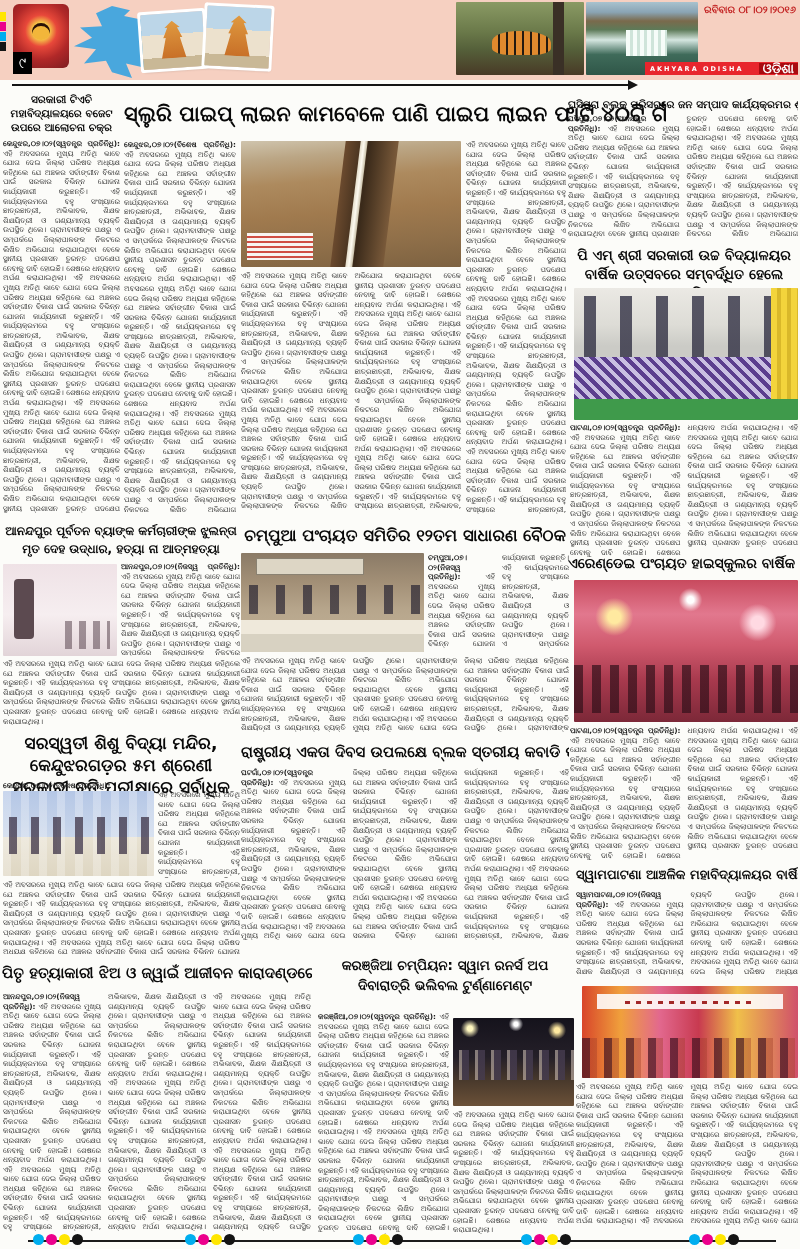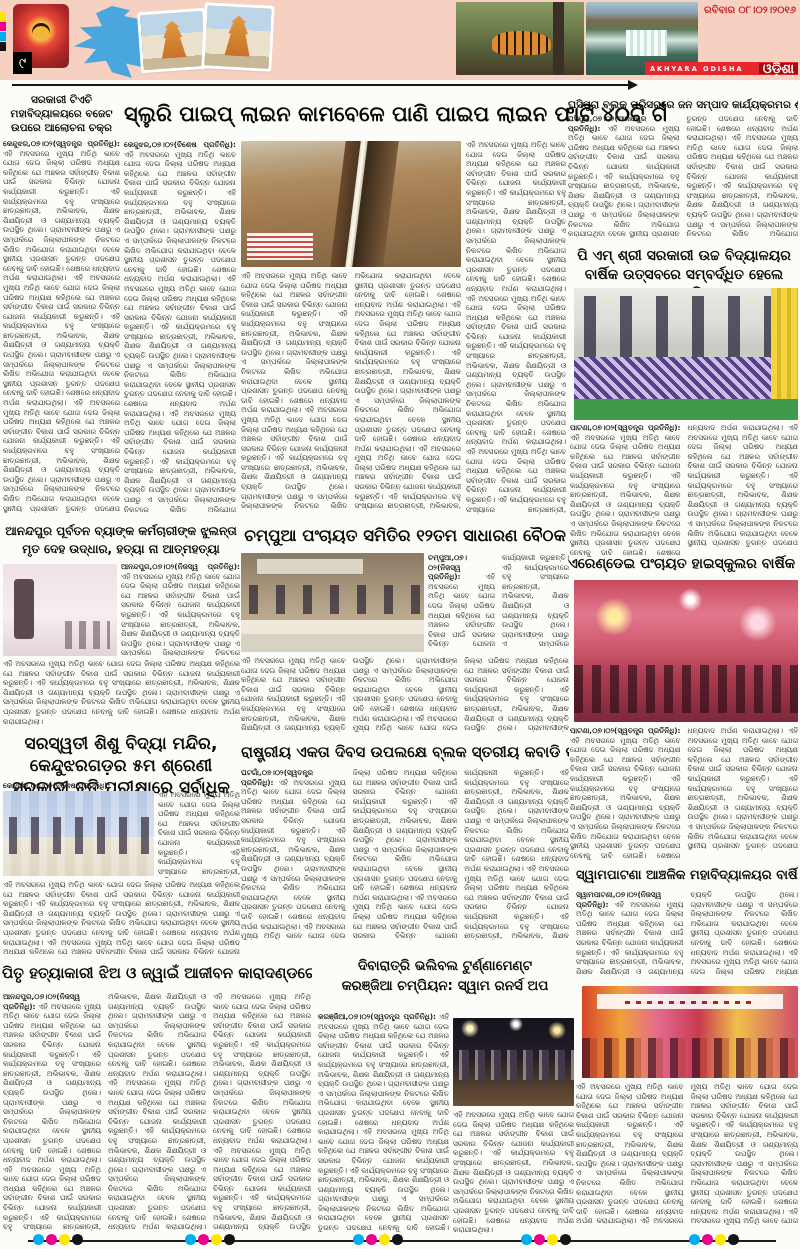--- a/index.html
+++ b/index.html
@@ -200,22 +200,22 @@
     <div class="body abs c2" style="left:576px;top:1082px;width:222px;height:152px"><span>ଏହି ଅବସରରେ ମୁଖ୍ୟ ଅତିଥି ଭାବେ ଯୋଗ ଦେଇ ଜିଲ୍ଲା ପରିଷଦ ଅଧ୍ୟକ୍ଷ କହିଥିଲେ ଯେ ଅଞ୍ଚଳର ସର୍ବାଙ୍ଗୀନ ବିକାଶ ପାଇଁ ସରକାର ବିଭିନ୍ନ ଯୋଜନା କାର୍ଯ୍ୟକାରୀ କରୁଛନ୍ତି। ଏହି କାର୍ଯ୍ୟକ୍ରମରେ ବହୁ ସଂଖ୍ୟାରେ ଛାତ୍ରଛାତ୍ରୀ, ଅଭିଭାବକ, ଶିକ୍ଷକ ଶିକ୍ଷୟିତ୍ରୀ ଓ ଗଣ୍ୟମାନ୍ୟ ବ୍ୟକ୍ତି ଉପସ୍ଥିତ ଥିଲେ। ଗ୍ରାମବାସୀଙ୍କ ପକ୍ଷରୁ ଏ ସମ୍ପର୍କରେ ଜିଲ୍ଲାପାଳଙ୍କ ନିକଟରେ ଲିଖିତ ଅଭିଯୋଗ କରାଯାଇଥିବା ବେଳେ ସ୍ଥାନୀୟ ପ୍ରଶାସନ ତୁରନ୍ତ ପଦକ୍ଷେପ ନେବାକୁ ଦାବି ହୋଇଛି। ଶେଷରେ ଧନ୍ୟବାଦ ଅର୍ପଣ କରାଯାଇଥିଲା। ଏହି ଅବସରରେ ମୁଖ୍ୟ ଅତିଥି ଭାବେ ଯୋଗ ଦେଇ ଜିଲ୍ଲା ପରିଷଦ ଅଧ୍ୟକ୍ଷ କହିଥିଲେ ଯେ ଅଞ୍ଚଳର ସର୍ବାଙ୍ଗୀନ ବିକାଶ ପାଇଁ ସରକାର ବିଭିନ୍ନ ଯୋଜନା କାର୍ଯ୍ୟକାରୀ କରୁଛନ୍ତି। ଏହି କାର୍ଯ୍ୟକ୍ରମରେ ବହୁ ସଂଖ୍ୟାରେ ଛାତ୍ରଛାତ୍ରୀ, ଅଭିଭାବକ, ଶିକ୍ଷକ ଶିକ୍ଷୟିତ୍ରୀ ଓ ଗଣ୍ୟମାନ୍ୟ ବ୍ୟକ୍ତି ଉପସ୍ଥିତ ଥିଲେ। ଗ୍ରାମବାସୀଙ୍କ ପକ୍ଷରୁ ଏ ସମ୍ପର୍କରେ ଜିଲ୍ଲାପାଳଙ୍କ ନିକଟରେ ଲିଖିତ ଅଭିଯୋଗ କରାଯାଇଥିବା ବେଳେ ସ୍ଥାନୀୟ ପ୍ରଶାସନ ତୁରନ୍ତ ପଦକ୍ଷେପ ନେବାକୁ ଦାବି ହୋଇଛି। ଶେଷରେ ଧନ୍ୟବାଦ ଅର୍ପଣ କରାଯାଇଥିଲା। ଏହି ଅବସରରେ ମୁଖ୍ୟ ଅତିଥି ଭାବେ ଯୋଗ ଦେଇ ଜିଲ୍ଲା ପରିଷଦ ଅଧ୍ୟକ୍ଷ କହିଥିଲେ ଯେ ଅଞ୍ଚଳର ସର୍ବାଙ୍ଗୀନ ବିକାଶ ପାଇଁ ସରକାର ବିଭିନ୍ନ ଯୋଜନା କାର୍ଯ୍ୟକାରୀ କରୁଛନ୍ତି। ଏହି କାର୍ଯ୍ୟକ୍ରମରେ ବହୁ ସଂଖ୍ୟାରେ ଛାତ୍ରଛାତ୍ରୀ, ଅଭିଭାବକ, ଶିକ୍ଷକ ଶିକ୍ଷୟିତ୍ରୀ ଓ ଗଣ୍ୟମାନ୍ୟ ବ୍ୟକ୍ତି ଉପସ୍ଥିତ ଥିଲେ। ଗ୍ରାମବାସୀଙ୍କ ପକ୍ଷରୁ ଏ ସମ୍ପର୍କରେ ଜିଲ୍ଲାପାଳଙ୍କ ନିକଟରେ ଲିଖିତ ଅଭିଯୋଗ କରାଯାଇଥିବା ବେଳେ ସ୍ଥାନୀୟ ପ୍ରଶାସନ ତୁରନ୍ତ ପଦକ୍ଷେପ ନେବାକୁ ଦାବି ହୋଇଛି। ଶେଷରେ ଧନ୍ୟବାଦ ଅର୍ପଣ କରାଯାଇଥିଲା। </span></div>
   </section>
 
   <section>
     <h2 class="hl abs nw" style="left:2px;top:960px;width:310px;font-size:15px;line-height:26px">ପିତୃ ହତ୍ୟାକାରୀ ଝିଅ ଓ ଜ୍ୱାଇଁ ଆଜୀବନ କାରାଦଣ୍ଡରେ ଦଣ୍ଡିତ</h2>
     <div class="body abs c3" style="left:3px;top:992px;width:308px;height:242px"><span class="dl">ଆନନ୍ଦପୁର,୦୭।୦୨(ନିଜସ୍ୱ ପ୍ରତିନିଧି):</span> <span>ଏହି ଅବସରରେ ମୁଖ୍ୟ ଅତିଥି ଭାବେ ଯୋଗ ଦେଇ ଜିଲ୍ଲା ପରିଷଦ ଅଧ୍ୟକ୍ଷ କହିଥିଲେ ଯେ ଅଞ୍ଚଳର ସର୍ବାଙ୍ଗୀନ ବିକାଶ ପାଇଁ ସରକାର ବିଭିନ୍ନ ଯୋଜନା କାର୍ଯ୍ୟକାରୀ କରୁଛନ୍ତି। ଏହି କାର୍ଯ୍ୟକ୍ରମରେ ବହୁ ସଂଖ୍ୟାରେ ଛାତ୍ରଛାତ୍ରୀ, ଅଭିଭାବକ, ଶିକ୍ଷକ ଶିକ୍ଷୟିତ୍ରୀ ଓ ଗଣ୍ୟମାନ୍ୟ ବ୍ୟକ୍ତି ଉପସ୍ଥିତ ଥିଲେ। ଗ୍ରାମବାସୀଙ୍କ ପକ୍ଷରୁ ଏ ସମ୍ପର୍କରେ ଜିଲ୍ଲାପାଳଙ୍କ ନିକଟରେ ଲିଖିତ ଅଭିଯୋଗ କରାଯାଇଥିବା ବେଳେ ସ୍ଥାନୀୟ ପ୍ରଶାସନ ତୁରନ୍ତ ପଦକ୍ଷେପ ନେବାକୁ ଦାବି ହୋଇଛି। ଶେଷରେ ଧନ୍ୟବାଦ ଅର୍ପଣ କରାଯାଇଥିଲା। ଏହି ଅବସରରେ ମୁଖ୍ୟ ଅତିଥି ଭାବେ ଯୋଗ ଦେଇ ଜିଲ୍ଲା ପରିଷଦ ଅଧ୍ୟକ୍ଷ କହିଥିଲେ ଯେ ଅଞ୍ଚଳର ସର୍ବାଙ୍ଗୀନ ବିକାଶ ପାଇଁ ସରକାର ବିଭିନ୍ନ ଯୋଜନା କାର୍ଯ୍ୟକାରୀ କରୁଛନ୍ତି। ଏହି କାର୍ଯ୍ୟକ୍ରମରେ ବହୁ ସଂଖ୍ୟାରେ ଛାତ୍ରଛାତ୍ରୀ, ଅଭିଭାବକ, ଶିକ୍ଷକ ଶିକ୍ଷୟିତ୍ରୀ ଓ ଗଣ୍ୟମାନ୍ୟ ବ୍ୟକ୍ତି ଉପସ୍ଥିତ ଥିଲେ। ଗ୍ରାମବାସୀଙ୍କ ପକ୍ଷରୁ ଏ ସମ୍ପର୍କରେ ଜିଲ୍ଲାପାଳଙ୍କ ନିକଟରେ ଲିଖିତ ଅଭିଯୋଗ କରାଯାଇଥିବା ବେଳେ ସ୍ଥାନୀୟ ପ୍ରଶାସନ ତୁରନ୍ତ ପଦକ୍ଷେପ ନେବାକୁ ଦାବି ହୋଇଛି। ଶେଷରେ ଧନ୍ୟବାଦ ଅର୍ପଣ କରାଯାଇଥିଲା। ଏହି ଅବସରରେ ମୁଖ୍ୟ ଅତିଥି ଭାବେ ଯୋଗ ଦେଇ ଜିଲ୍ଲା ପରିଷଦ ଅଧ୍ୟକ୍ଷ କହିଥିଲେ ଯେ ଅଞ୍ଚଳର ସର୍ବାଙ୍ଗୀନ ବିକାଶ ପାଇଁ ସରକାର ବିଭିନ୍ନ ଯୋଜନା କାର୍ଯ୍ୟକାରୀ କରୁଛନ୍ତି। ଏହି କାର୍ଯ୍ୟକ୍ରମରେ ବହୁ ସଂଖ୍ୟାରେ ଛାତ୍ରଛାତ୍ରୀ, ଅଭିଭାବକ, ଶିକ୍ଷକ ଶିକ୍ଷୟିତ୍ରୀ ଓ ଗଣ୍ୟମାନ୍ୟ ବ୍ୟକ୍ତି ଉପସ୍ଥିତ ଥିଲେ। ଗ୍ରାମବାସୀଙ୍କ ପକ୍ଷରୁ ଏ ସମ୍ପର୍କରେ ଜିଲ୍ଲାପାଳଙ୍କ ନିକଟରେ ଲିଖିତ ଅଭିଯୋଗ କରାଯାଇଥିବା ବେଳେ ସ୍ଥାନୀୟ ପ୍ରଶାସନ ତୁରନ୍ତ ପଦକ୍ଷେପ ନେବାକୁ ଦାବି ହୋଇଛି। ଶେଷରେ ଧନ୍ୟବାଦ ଅର୍ପଣ କରାଯାଇଥିଲା। ଏହି ଅବସରରେ ମୁଖ୍ୟ ଅତିଥି ଭାବେ ଯୋଗ ଦେଇ ଜିଲ୍ଲା ପରିଷଦ ଅଧ୍ୟକ୍ଷ କହିଥିଲେ ଯେ ଅଞ୍ଚଳର ସର୍ବାଙ୍ଗୀନ ବିକାଶ ପାଇଁ ସରକାର ବିଭିନ୍ନ ଯୋଜନା କାର୍ଯ୍ୟକାରୀ କରୁଛନ୍ତି। ଏହି କାର୍ଯ୍ୟକ୍ରମରେ ବହୁ ସଂଖ୍ୟାରେ ଛାତ୍ରଛାତ୍ରୀ, ଅଭିଭାବକ, ଶିକ୍ଷକ ଶିକ୍ଷୟିତ୍ରୀ ଓ ଗଣ୍ୟମାନ୍ୟ ବ୍ୟକ୍ତି ଉପସ୍ଥିତ ଥିଲେ। ଗ୍ରାମବାସୀଙ୍କ ପକ୍ଷରୁ ଏ ସମ୍ପର୍କରେ ଜିଲ୍ଲାପାଳଙ୍କ ନିକଟରେ ଲିଖିତ ଅଭିଯୋଗ କରାଯାଇଥିବା ବେଳେ ସ୍ଥାନୀୟ ପ୍ରଶାସନ ତୁରନ୍ତ ପଦକ୍ଷେପ ନେବାକୁ ଦାବି ହୋଇଛି। ଶେଷରେ ଧନ୍ୟବାଦ ଅର୍ପଣ କରାଯାଇଥିଲା। ଏହି ଅବସରରେ ମୁଖ୍ୟ ଅତିଥି ଭାବେ ଯୋଗ ଦେଇ ଜିଲ୍ଲା ପରିଷଦ ଅଧ୍ୟକ୍ଷ କହିଥିଲେ ଯେ ଅଞ୍ଚଳର ସର୍ବାଙ୍ଗୀନ ବିକାଶ ପାଇଁ ସରକାର ବିଭିନ୍ନ ଯୋଜନା କାର୍ଯ୍ୟକାରୀ କରୁଛନ୍ତି। ଏହି କାର୍ଯ୍ୟକ୍ରମରେ ବହୁ ସଂଖ୍ୟାରେ ଛାତ୍ରଛାତ୍ରୀ, ଅଭିଭାବକ, ଶିକ୍ଷକ ଶିକ୍ଷୟିତ୍ରୀ ଓ ଗଣ୍ୟମାନ୍ୟ ବ୍ୟକ୍ତି ଉପସ୍ଥିତ ଥିଲେ। ଗ୍ରାମବାସୀଙ୍କ ପକ୍ଷରୁ ଏ ସମ୍ପର୍କରେ ଜିଲ୍ଲାପାଳଙ୍କ ନିକଟରେ ଲିଖିତ ଅଭିଯୋଗ କରାଯାଇଥିବା ବେଳେ ସ୍ଥାନୀୟ ପ୍ରଶାସନ ତୁରନ୍ତ ପଦକ୍ଷେପ ନେବାକୁ ଦାବି ହୋଇଛି। ଶେଷରେ ଧନ୍ୟବାଦ ଅର୍ପଣ କରାଯାଇଥିଲା। </span></div>
   </section>
 
   <section>
     <h2 class="hl abs" style="left:316px;top:955px;width:258px;font-size:13.5px;line-height:20px">
+      <span style="display:block">କରଞ୍ଜିଆ ଚମ୍ପିୟନ: ସ୍ୱାମ ରନର୍ସ ଅପ</span>
       <span style="display:block">ଦିବାରାତ୍ରି ଭଲିବଲ ଟୁର୍ଣ୍ଣାମେଣ୍ଟ</span>
-      <span style="display:block">କରଞ୍ଜିଆ ଚମ୍ପିୟନ: ସ୍ୱାମ ରନର୍ସ ଅପ</span>
     </h2>
     <div class="body abs" style="left:318px;top:1012px;width:131px;height:222px"><span class="dl">କରଞ୍ଜିଆ,୦୭।୦୨(ସ୍ୱତନ୍ତ୍ର ପ୍ରତିନିଧି):</span> <span>ଏହି ଅବସରରେ ମୁଖ୍ୟ ଅତିଥି ଭାବେ ଯୋଗ ଦେଇ ଜିଲ୍ଲା ପରିଷଦ ଅଧ୍ୟକ୍ଷ କହିଥିଲେ ଯେ ଅଞ୍ଚଳର ସର୍ବାଙ୍ଗୀନ ବିକାଶ ପାଇଁ ସରକାର ବିଭିନ୍ନ ଯୋଜନା କାର୍ଯ୍ୟକାରୀ କରୁଛନ୍ତି। ଏହି କାର୍ଯ୍ୟକ୍ରମରେ ବହୁ ସଂଖ୍ୟାରେ ଛାତ୍ରଛାତ୍ରୀ, ଅଭିଭାବକ, ଶିକ୍ଷକ ଶିକ୍ଷୟିତ୍ରୀ ଓ ଗଣ୍ୟମାନ୍ୟ ବ୍ୟକ୍ତି ଉପସ୍ଥିତ ଥିଲେ। ଗ୍ରାମବାସୀଙ୍କ ପକ୍ଷରୁ ଏ ସମ୍ପର୍କରେ ଜିଲ୍ଲାପାଳଙ୍କ ନିକଟରେ ଲିଖିତ ଅଭିଯୋଗ କରାଯାଇଥିବା ବେଳେ ସ୍ଥାନୀୟ ପ୍ରଶାସନ ତୁରନ୍ତ ପଦକ୍ଷେପ ନେବାକୁ ଦାବି ହୋଇଛି। ଶେଷରେ ଧନ୍ୟବାଦ ଅର୍ପଣ କରାଯାଇଥିଲା। ଏହି ଅବସରରେ ମୁଖ୍ୟ ଅତିଥି ଭାବେ ଯୋଗ ଦେଇ ଜିଲ୍ଲା ପରିଷଦ ଅଧ୍ୟକ୍ଷ କହିଥିଲେ ଯେ ଅଞ୍ଚଳର ସର୍ବାଙ୍ଗୀନ ବିକାଶ ପାଇଁ ସରକାର ବିଭିନ୍ନ ଯୋଜନା କାର୍ଯ୍ୟକାରୀ କରୁଛନ୍ତି। ଏହି କାର୍ଯ୍ୟକ୍ରମରେ ବହୁ ସଂଖ୍ୟାରେ ଛାତ୍ରଛାତ୍ରୀ, ଅଭିଭାବକ, ଶିକ୍ଷକ ଶିକ୍ଷୟିତ୍ରୀ ଓ ଗଣ୍ୟମାନ୍ୟ ବ୍ୟକ୍ତି ଉପସ୍ଥିତ ଥିଲେ। ଗ୍ରାମବାସୀଙ୍କ ପକ୍ଷରୁ ଏ ସମ୍ପର୍କରେ ଜିଲ୍ଲାପାଳଙ୍କ ନିକଟରେ ଲିଖିତ ଅଭିଯୋଗ କରାଯାଇଥିବା ବେଳେ ସ୍ଥାନୀୟ ପ୍ରଶାସନ ତୁରନ୍ତ ପଦକ୍ଷେପ ନେବାକୁ ଦାବି ହୋଇଛି। ଶେଷରେ ଧନ୍ୟବାଦ ଅର୍ପଣ କରାଯାଇଥିଲା। </span></div>
     <div class="photo ph-night" style="left:453px;top:1018px;width:121px;height:88px">
         <div class="lights"></div>
         <div class="ppl nppl"></div>
       </div>
     <div class="body abs" style="left:453px;top:1110px;width:121px;height:124px"><span>ଏହି ଅବସରରେ ମୁଖ୍ୟ ଅତିଥି ଭାବେ ଯୋଗ ଦେଇ ଜିଲ୍ଲା ପରିଷଦ ଅଧ୍ୟକ୍ଷ କହିଥିଲେ ଯେ ଅଞ୍ଚଳର ସର୍ବାଙ୍ଗୀନ ବିକାଶ ପାଇଁ ସରକାର ବିଭିନ୍ନ ଯୋଜନା କାର୍ଯ୍ୟକାରୀ କରୁଛନ୍ତି। ଏହି କାର୍ଯ୍ୟକ୍ରମରେ ବହୁ ସଂଖ୍ୟାରେ ଛାତ୍ରଛାତ୍ରୀ, ଅଭିଭାବକ, ଶିକ୍ଷକ ଶିକ୍ଷୟିତ୍ରୀ ଓ ଗଣ୍ୟମାନ୍ୟ ବ୍ୟକ୍ତି ଉପସ୍ଥିତ ଥିଲେ। ଗ୍ରାମବାସୀଙ୍କ ପକ୍ଷରୁ ଏ ସମ୍ପର୍କରେ ଜିଲ୍ଲାପାଳଙ୍କ ନିକଟରେ ଲିଖିତ ଅଭିଯୋଗ କରାଯାଇଥିବା ବେଳେ ସ୍ଥାନୀୟ ପ୍ରଶାସନ ତୁରନ୍ତ ପଦକ୍ଷେପ ନେବାକୁ ଦାବି ହୋଇଛି। ଶେଷରେ ଧନ୍ୟବାଦ ଅର୍ପଣ କରାଯାଇଥିଲା। </span></div>
   </section>
 
   <div id="press-line"></div>

